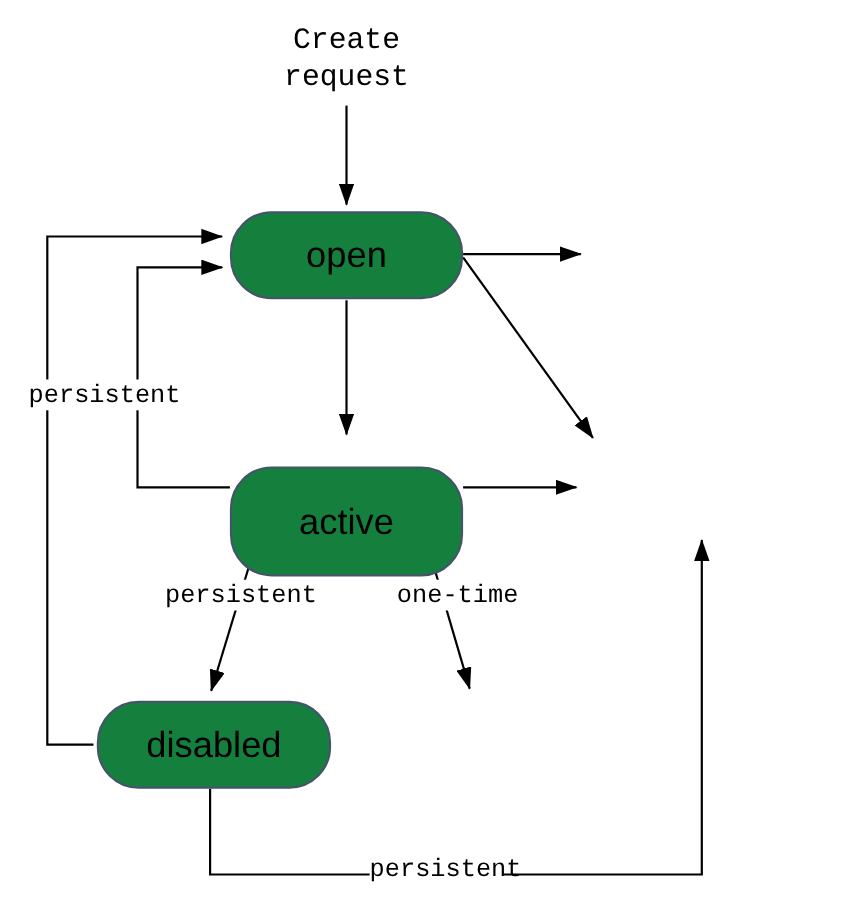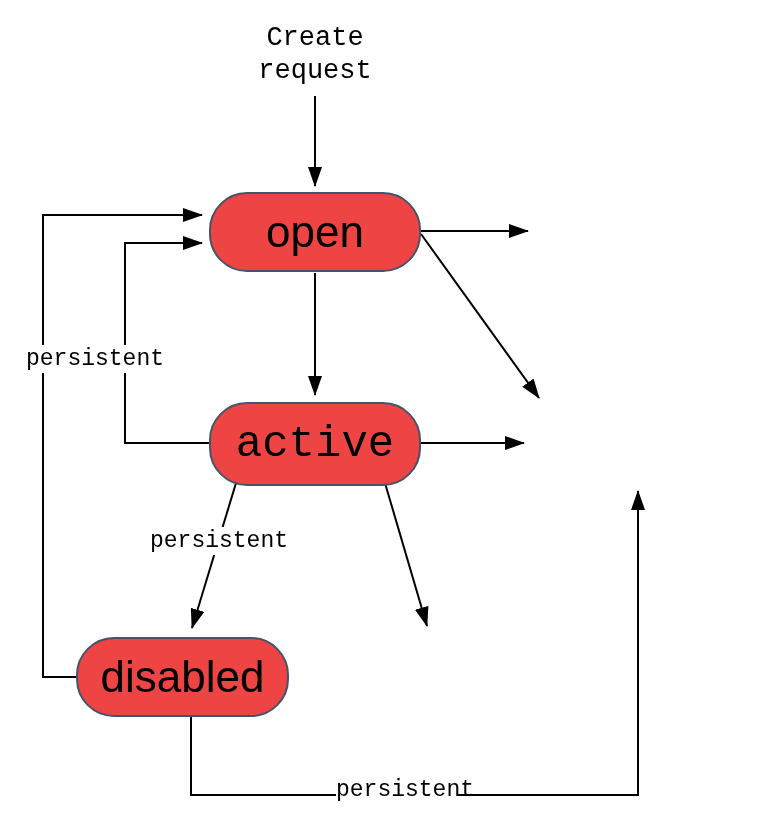--- a/index.html
+++ b/index.html
@@ -17,35 +17,35 @@
   svg.edges {
     position: absolute;
     left: 0; top: 0;
     width: 778px; height: 840px;
     z-index: 1;
   }
 
   .node {
     position: absolute;
     z-index: 2;
-    background: #ef4444;
+    background: #15803d;
     border: 2.5px solid #44546a;
     border-radius: 38px;
     display: flex;
     align-items: center;
     justify-content: center;
-    font-size: 44px;
+    font-size: 33px;
     color: #000000;
   }
 
   .node-open      { left: 209px; top: 192px; width: 212px; height: 80px; }
   .node-failed    { left: 534px; top: 191px; width: 216px; height: 78px; }
-  .node-active    { left: 209px; top: 402px; width: 212px; height: 84px; font-family: Liberation Mono, monospace; }
+  .node-active    { left: 209px; top: 424px; width: 212px; height: 100px; }
   .node-cancelled { left: 530px; top: 403px; width: 217px; height: 82px; }
-  .node-disabled  { left: 76px;  top: 637px; width: 213px; height: 80px; }
+  .node-disabled  { left: 88px;  top: 637px; width: 213px; height: 80px; }
   .node-closed    { left: 334px; top: 633px; width: 211px; height: 81px; }
 
   .edge-label {
     position: absolute;
     z-index: 3;
     background: #ffffff;
     text-align: center;
     font-size: 23px;
     line-height: 28px;
     color: #000000;
@@ -105,16 +105,17 @@
     <span>disabled</span>
   </div>
 
 
   <div class="edge-label lbl-create">Create request</div>
 
   <div class="edge-label lbl-persistent-left">persistent</div>
 
   <div class="edge-label lbl-persistent-mid">persistent</div>
 
+  <div class="edge-label lbl-one-time">one-time</div>
 
   <div class="edge-label lbl-persistent-bottom">persistent</div>
 
 </div>
 
 </body></html>

